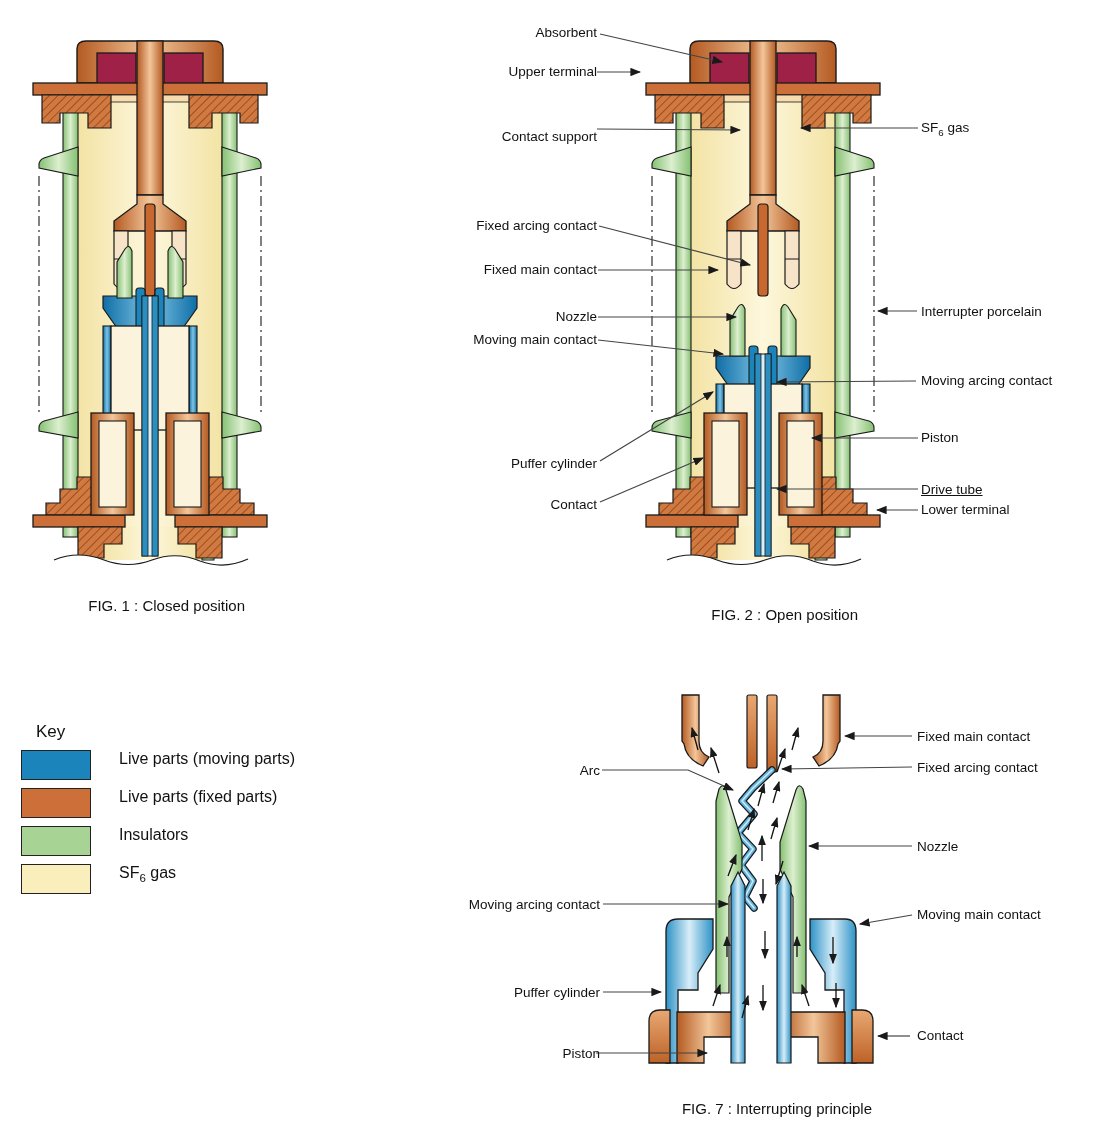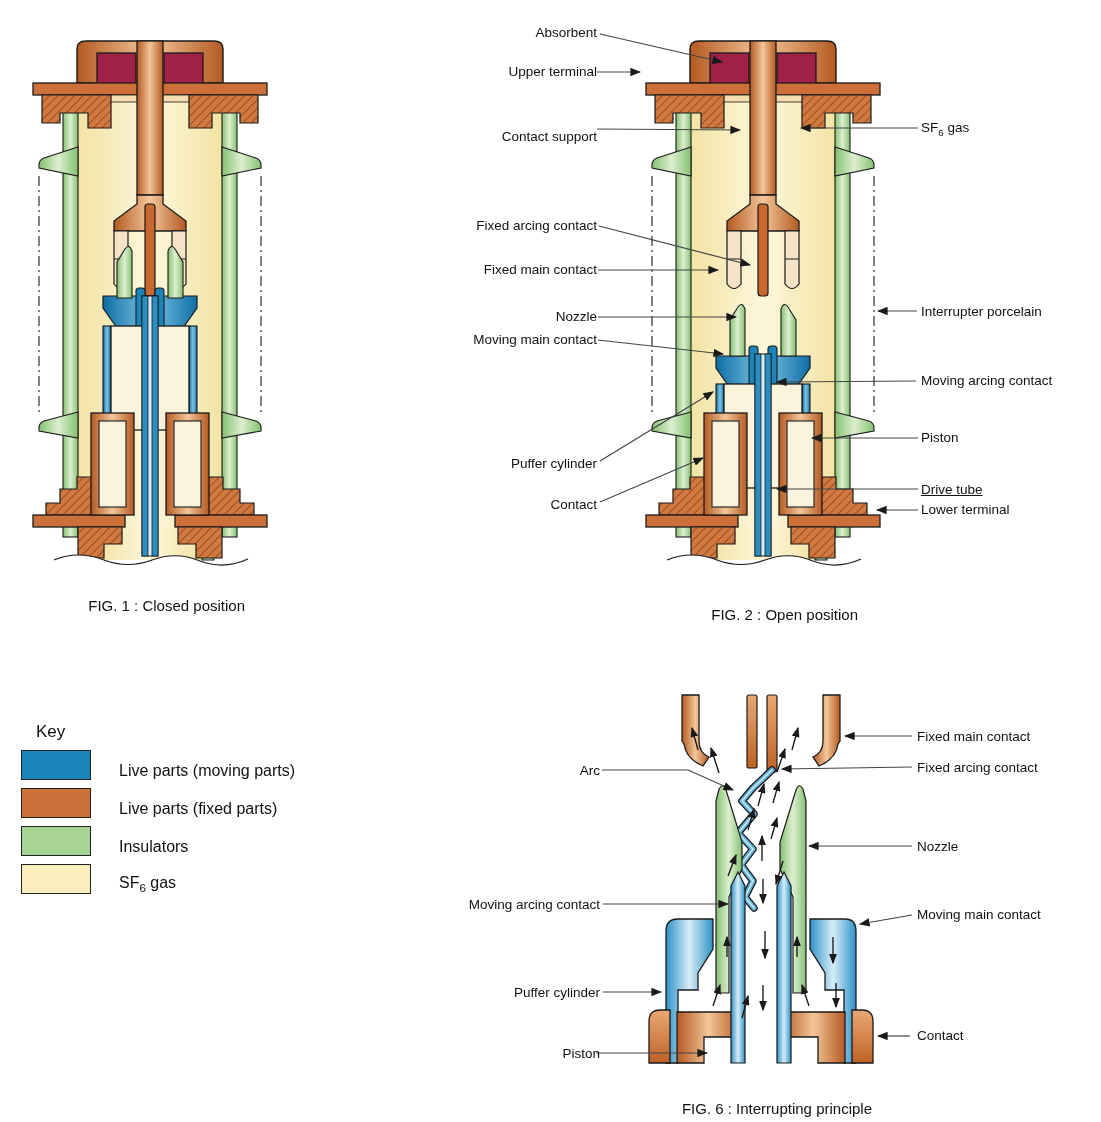--- a/index.html
+++ b/index.html
@@ -5,21 +5,21 @@
   html,body{margin:0;padding:0;background:#ffffff;}
   #canvas{position:relative;width:1101px;height:1122px;background:#fff;overflow:hidden;
           font-family:"Liberation Sans",sans-serif;}
   svg{position:absolute;left:0;top:0;}
   .lbl{position:absolute;font-size:13.5px;line-height:15px;color:#111;white-space:nowrap;}
   .lbl.r{text-align:right;}
   .cap{position:absolute;font-size:15px;color:#111;text-align:right;white-space:nowrap;}
   sub{font-size:72%;}
   .key{position:absolute;left:21px;top:722px;width:320px;}
   .key-title{font-size:17px;color:#111;margin:0 0 8px 15px;}
-  .key-row{display:flex;align-items:flex-end;margin-bottom:8px;height:30px;}
+  .key-row{display:flex;align-items:flex-start;margin-bottom:8px;height:30px;}
   .sw{width:70px;height:30px;border:1.6px solid #222;box-sizing:border-box;margin-right:28px;flex:0 0 auto;}
   .sw-moving{background:#1b84ba;}
   .sw-fixed{background:#cd6f38;}
   .sw-insul{background:#a7d494;}
   .sw-gas{background:#faeebd;}
   .key-lab{font-size:16px;color:#111;white-space:nowrap;}
 </style>
 </head>
 <body>
 
@@ -252,21 +252,21 @@
 <div class="lbl r" style="left:430px;top:985px;width:170px;">Puffer cylinder</div>
 <div class="lbl r" style="left:430px;top:1046px;width:170px;">Piston</div>
 <div class="lbl" style="left:917px;top:729px;">Fixed main contact</div>
 <div class="lbl" style="left:917px;top:760px;">Fixed arcing contact</div>
 <div class="lbl" style="left:917px;top:839px;">Nozzle</div>
 <div class="lbl" style="left:917px;top:907px;">Moving main contact</div>
 <div class="lbl" style="left:917px;top:1028px;">Contact</div>
 
 <div class="cap" style="left:55px;top:597px;width:190px;">FIG. 1 : Closed position</div>
 <div class="cap" style="left:668px;top:598px;width:190px;margin-top:8px;">FIG. 2 : Open position</div>
-<div class="cap" style="left:650px;top:1100px;width:222px;">FIG. 6 : Interrupting principle</div>
+<div class="cap" style="left:650px;top:1100px;width:222px;">FIG. 7 : Interrupting principle</div>
 
 <div class="key">
   <div class="key-title">Key</div>
   <div class="key-row">
     <div class="sw sw-moving"></div>
     <div class="key-lab">Live parts (moving parts)</div>
   </div>
   <div class="key-row">
     <div class="sw sw-fixed"></div>
     <div class="key-lab">Live parts (fixed parts)</div>

